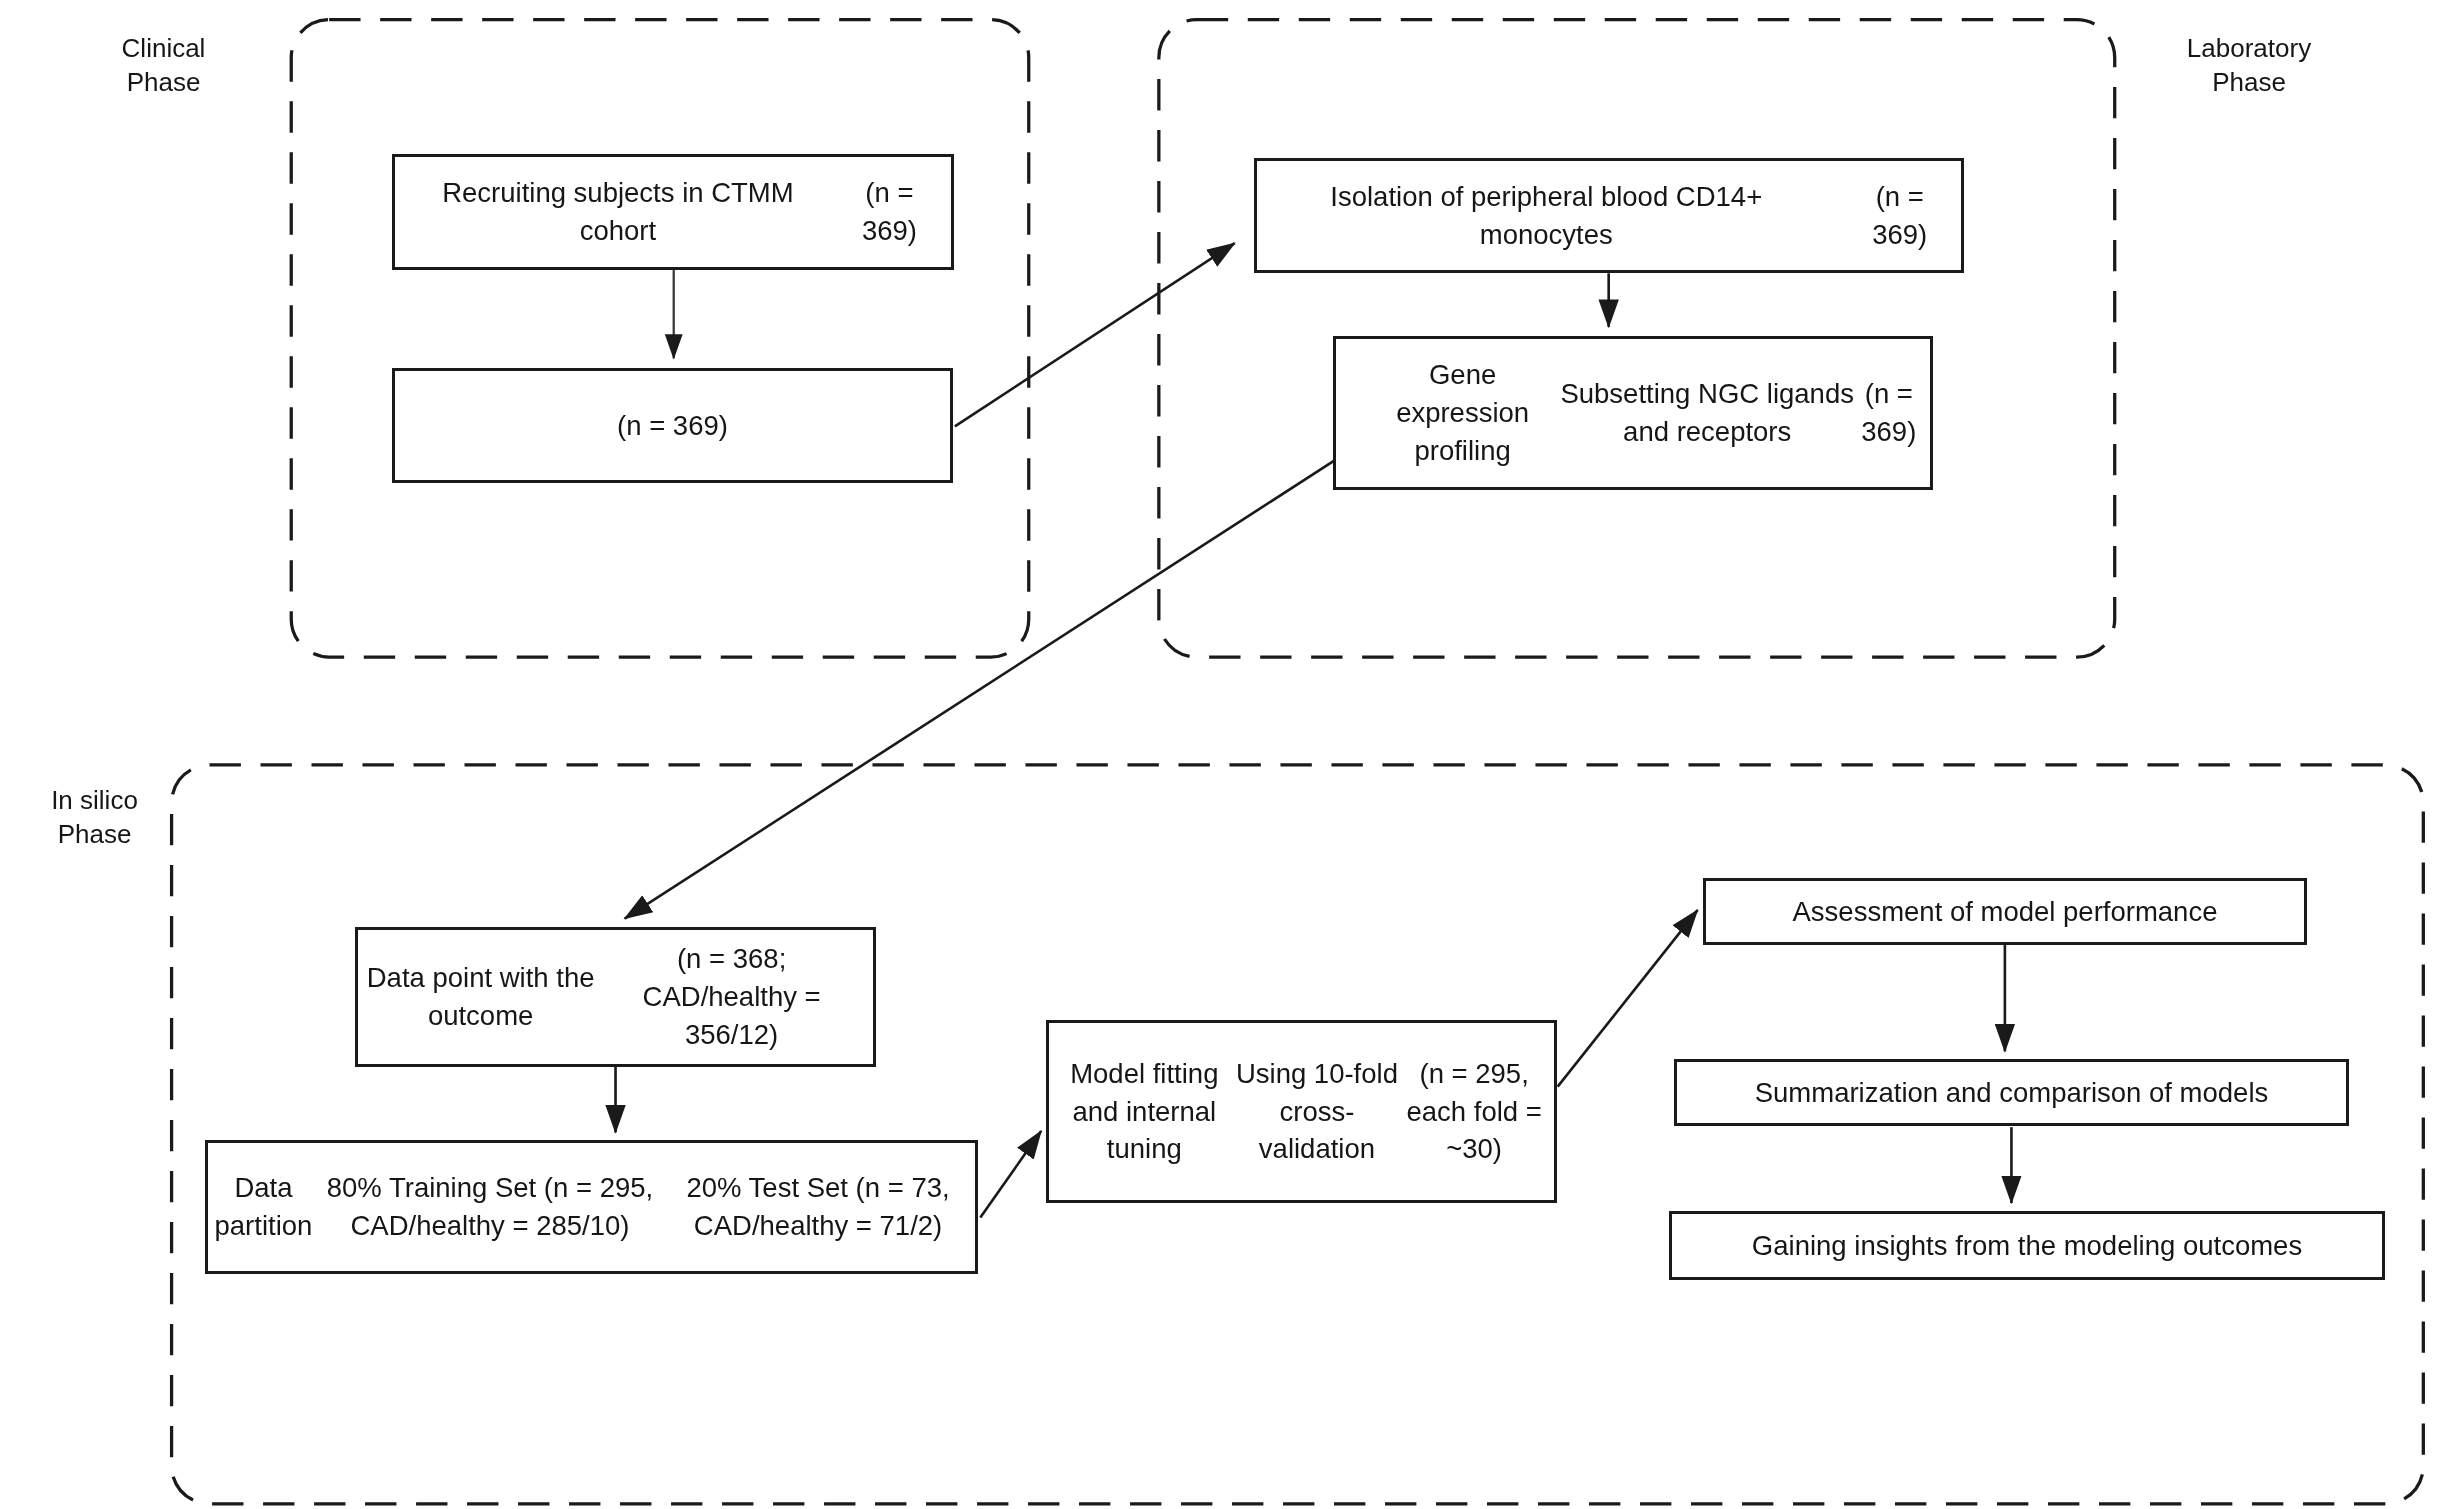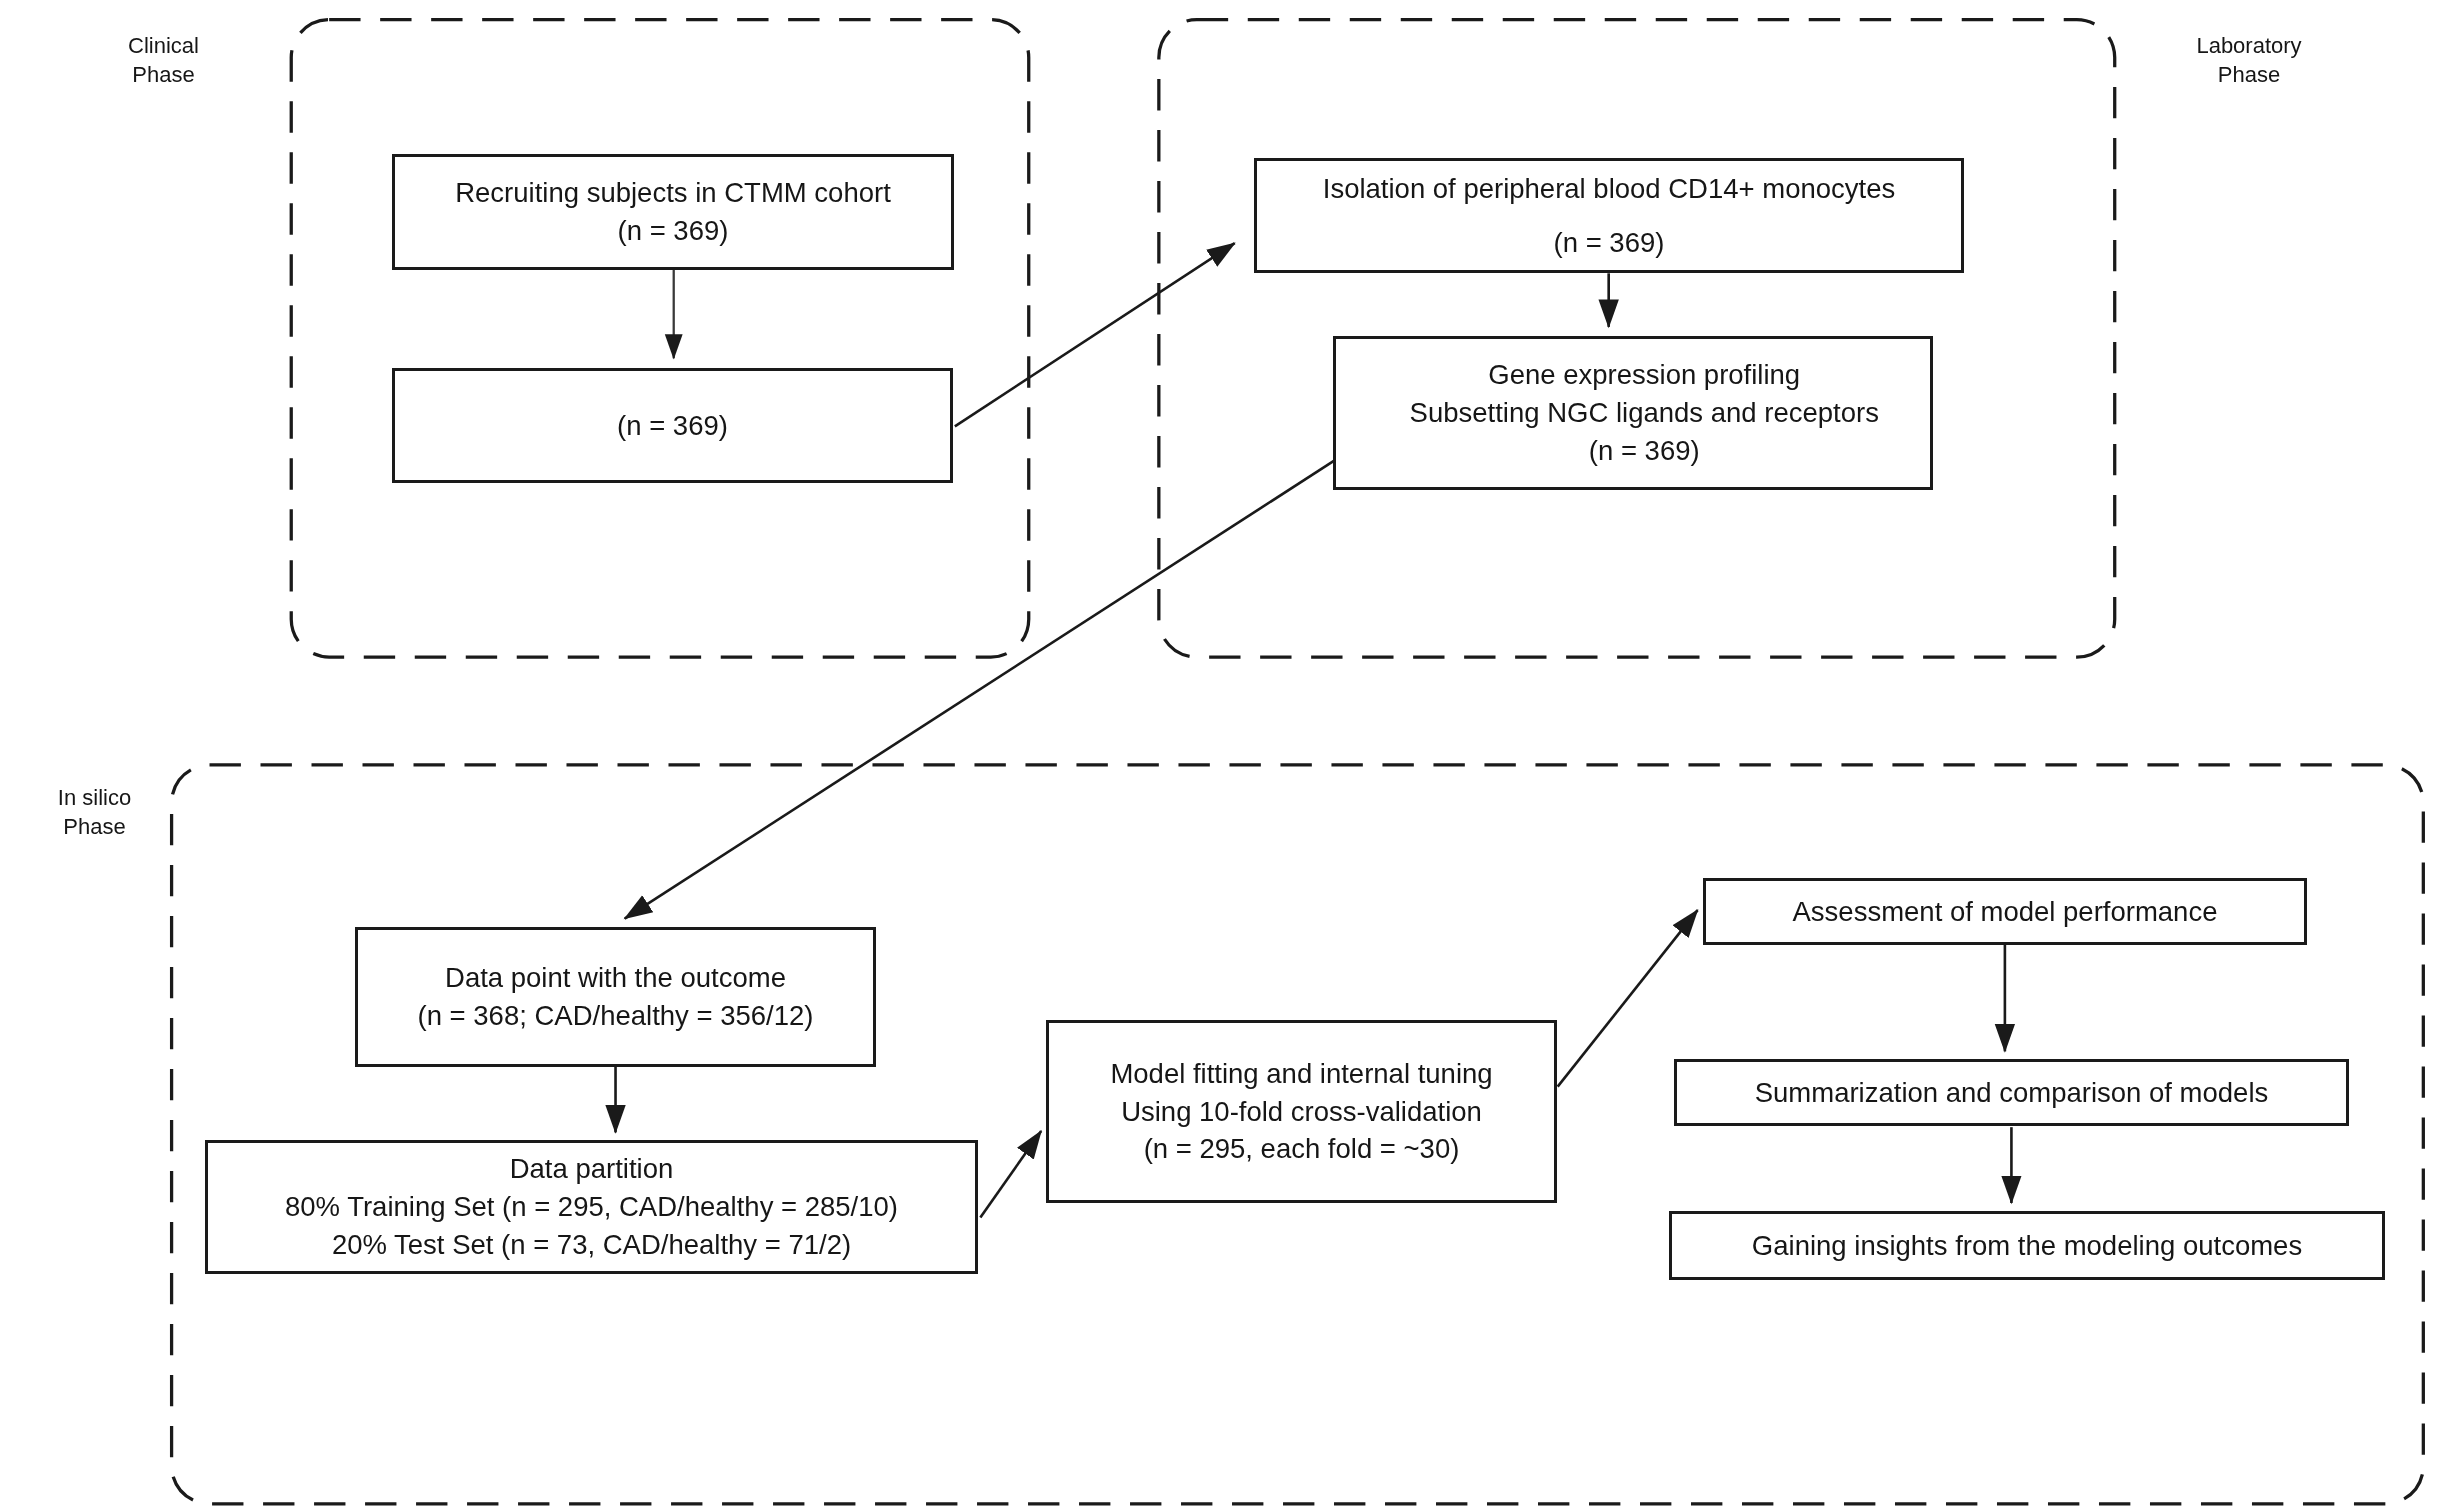--- a/index.html
+++ b/index.html
@@ -20,33 +20,32 @@
     position: absolute;
     left: 0;
     top: 0;
   }
   .node {
     position: absolute;
     box-sizing: border-box;
     background: #ffffff;
     border: 3.3px solid #1a1a1a;
     display: flex;
-    flex-direction: column;
     justify-content: center;
     align-items: center;
     text-align: center;
     font-size: 27.5px;
     line-height: 1.38;
     color: #161616;
     padding: 3.9px 6.5px;
   }
   .phase-label {
     position: absolute;
     text-align: center;
-    font-size: 22px;
+    font-size: 26px;
     line-height: 1.32;
     color: #161616;
   }
   .phase-label div { white-space: nowrap; }
 </style>
 </head>
 <body>
 
 <div class="canvas">
 

